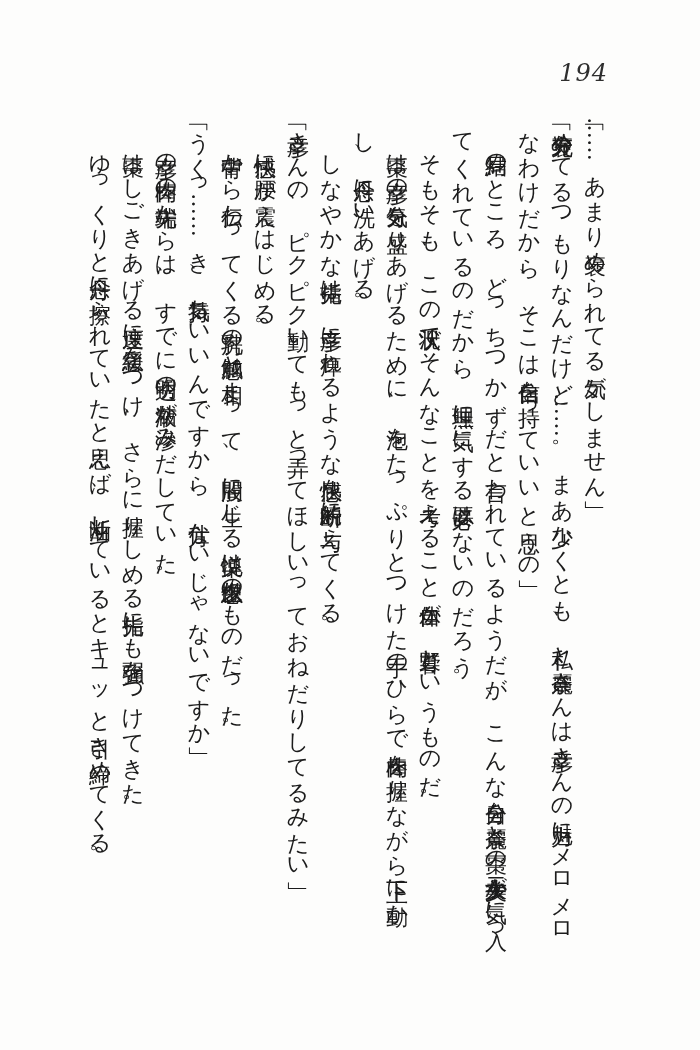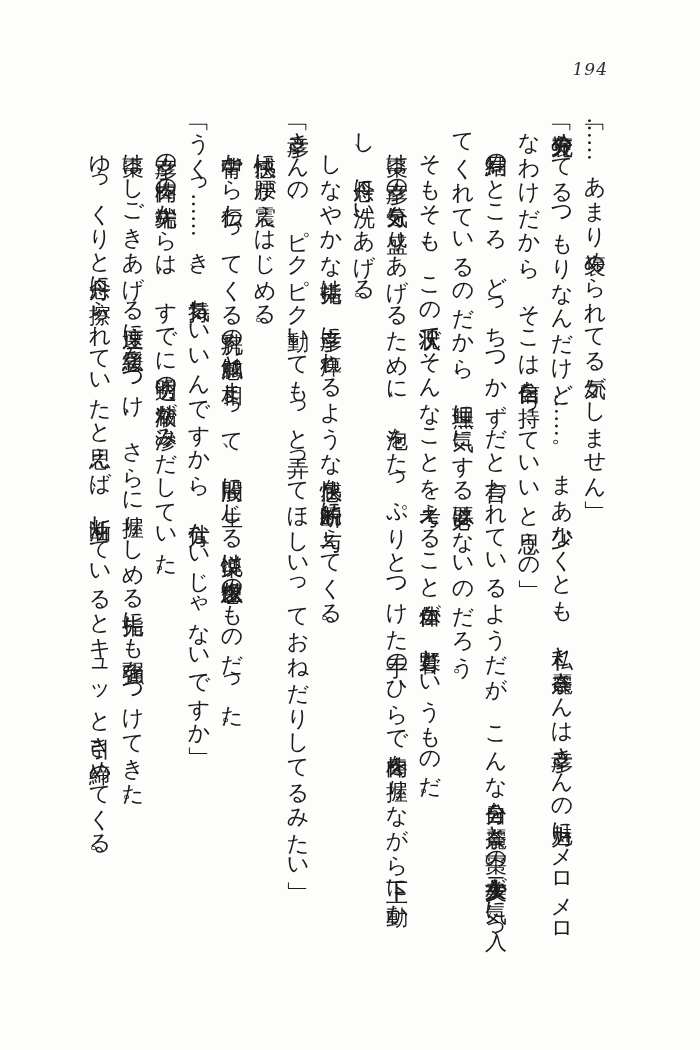--- a/index.html
+++ b/index.html
@@ -13,21 +13,21 @@
       height: 1050px;
       background: #fdfdfc;
       overflow: hidden;
       font-family: "DejaVu Serif", "Liberation Serif", serif;
     }
     .page-number {
       position: absolute;
       top: 59px;
       right: 92px;
       font-style: italic;
-      font-size: 17px;
+      font-size: 24px;
       letter-spacing: 1px;
       color: #2e2e2e;
       font-family: "DejaVu Serif", "Liberation Serif", serif;
     }
     .text-block {
       position: absolute;
       top: 117px;
       right: 88px;
       height: 836px;
       writing-mode: vertical-rl;

